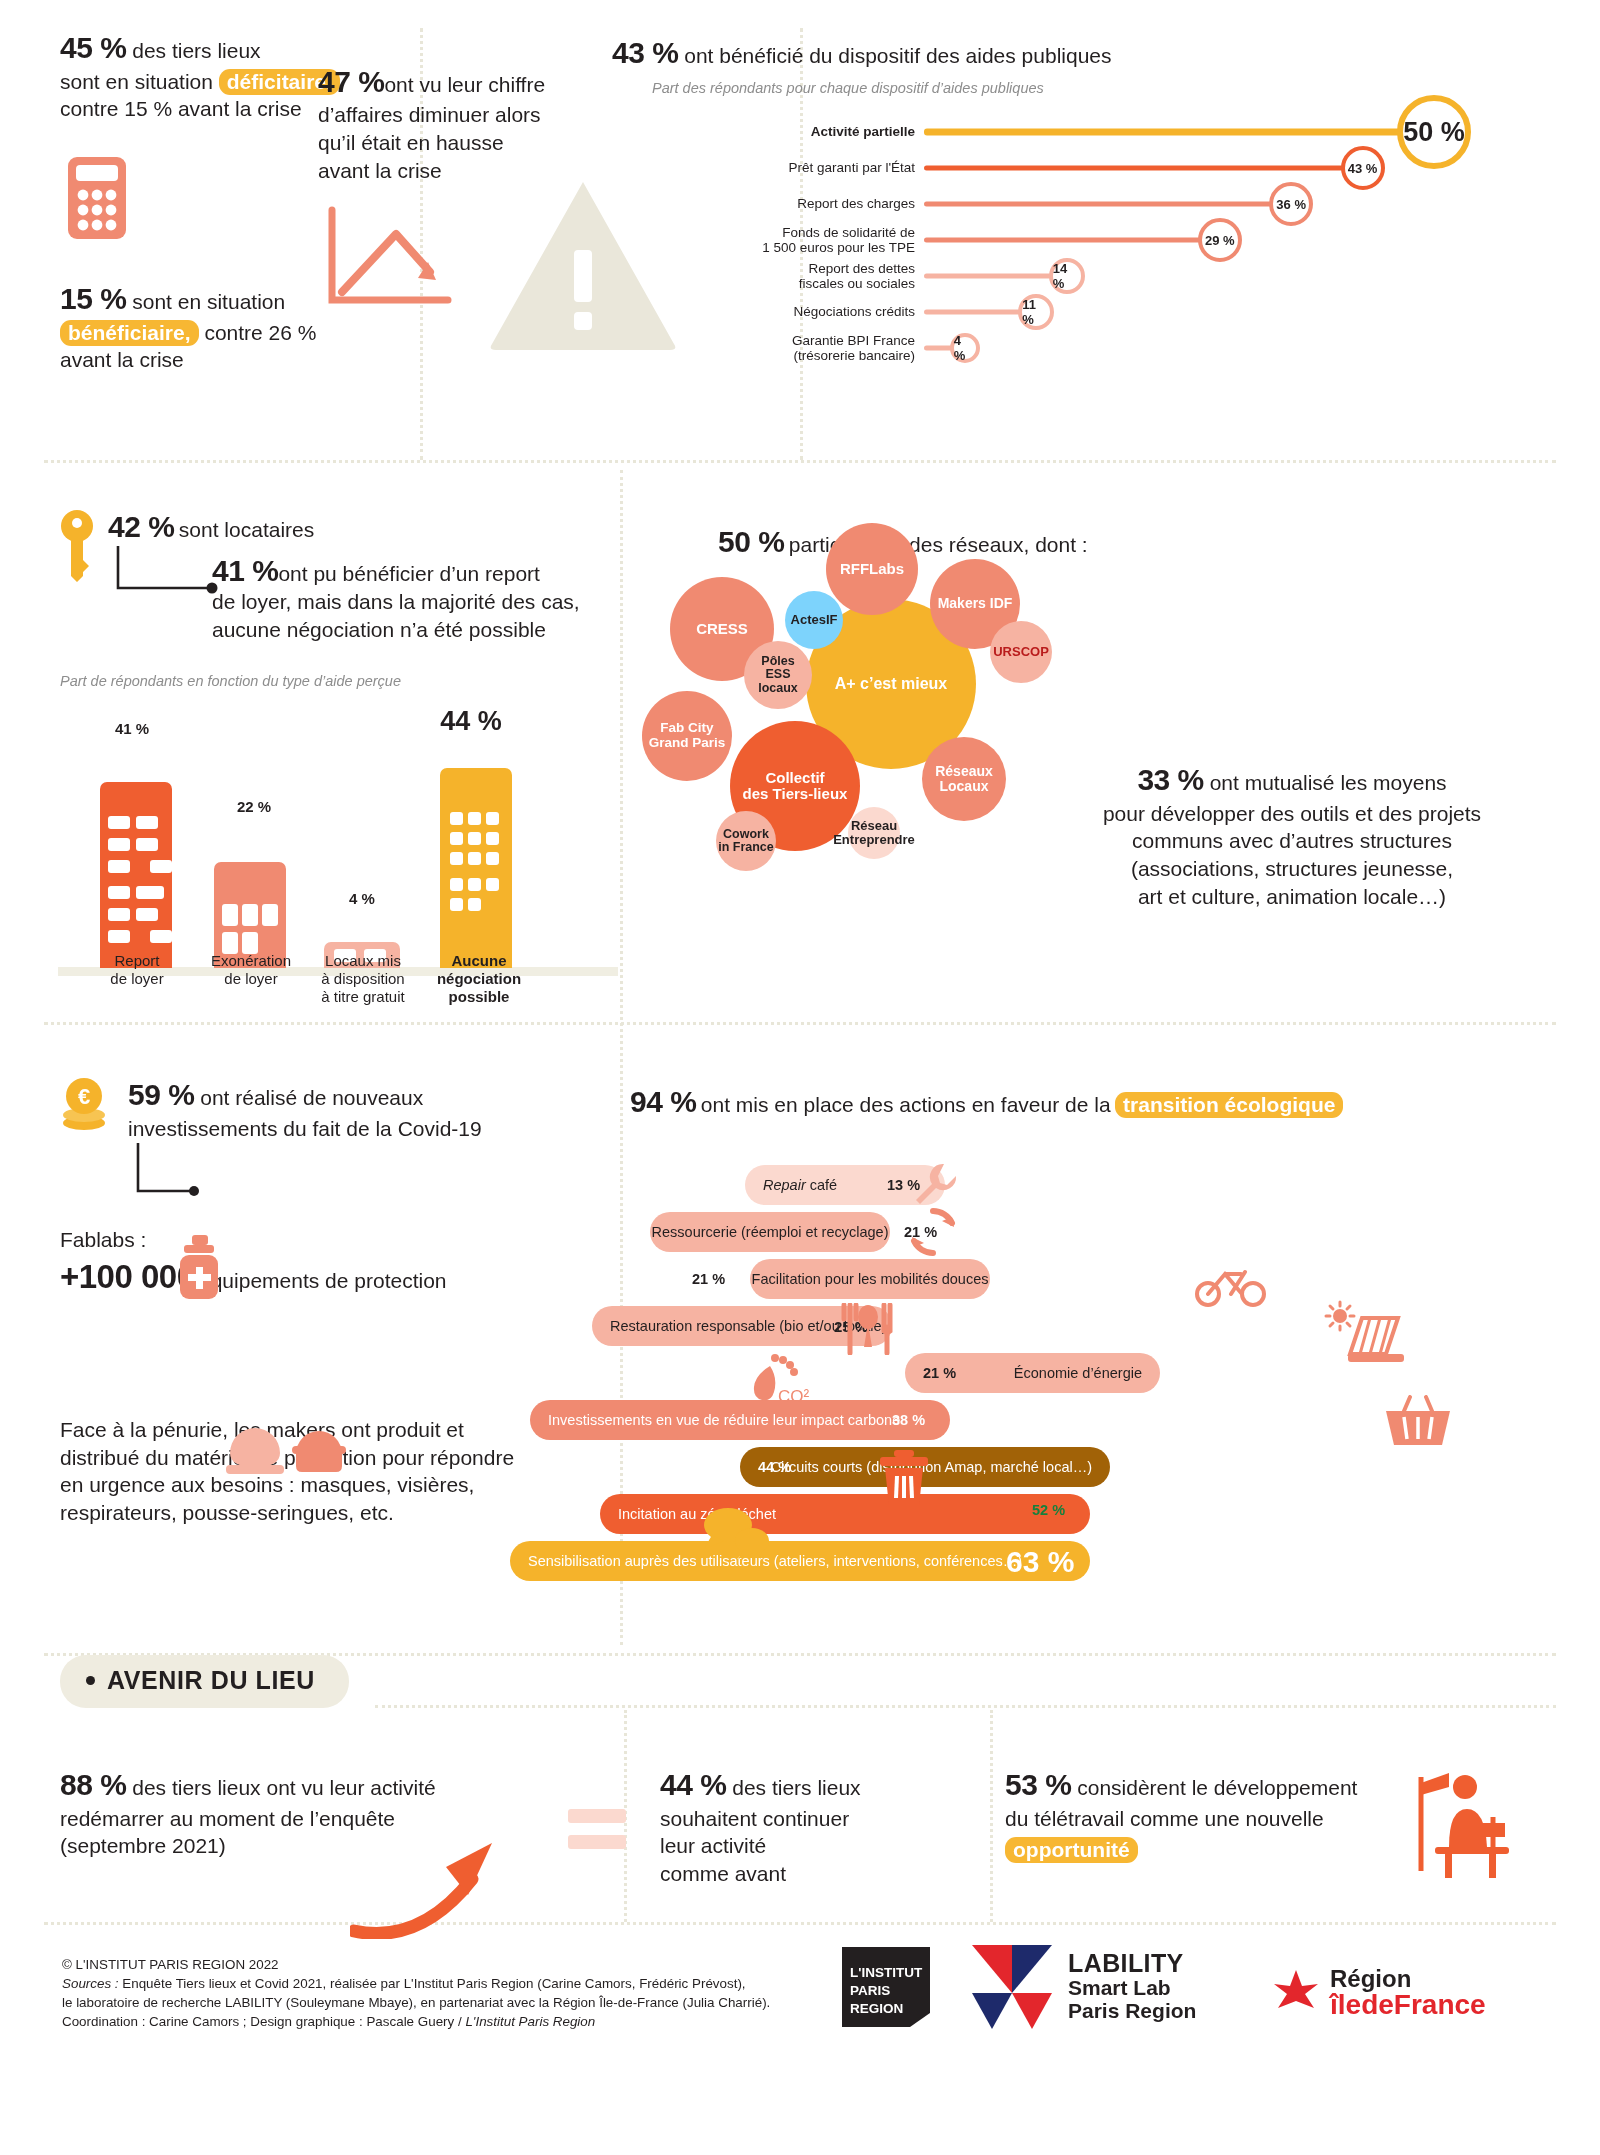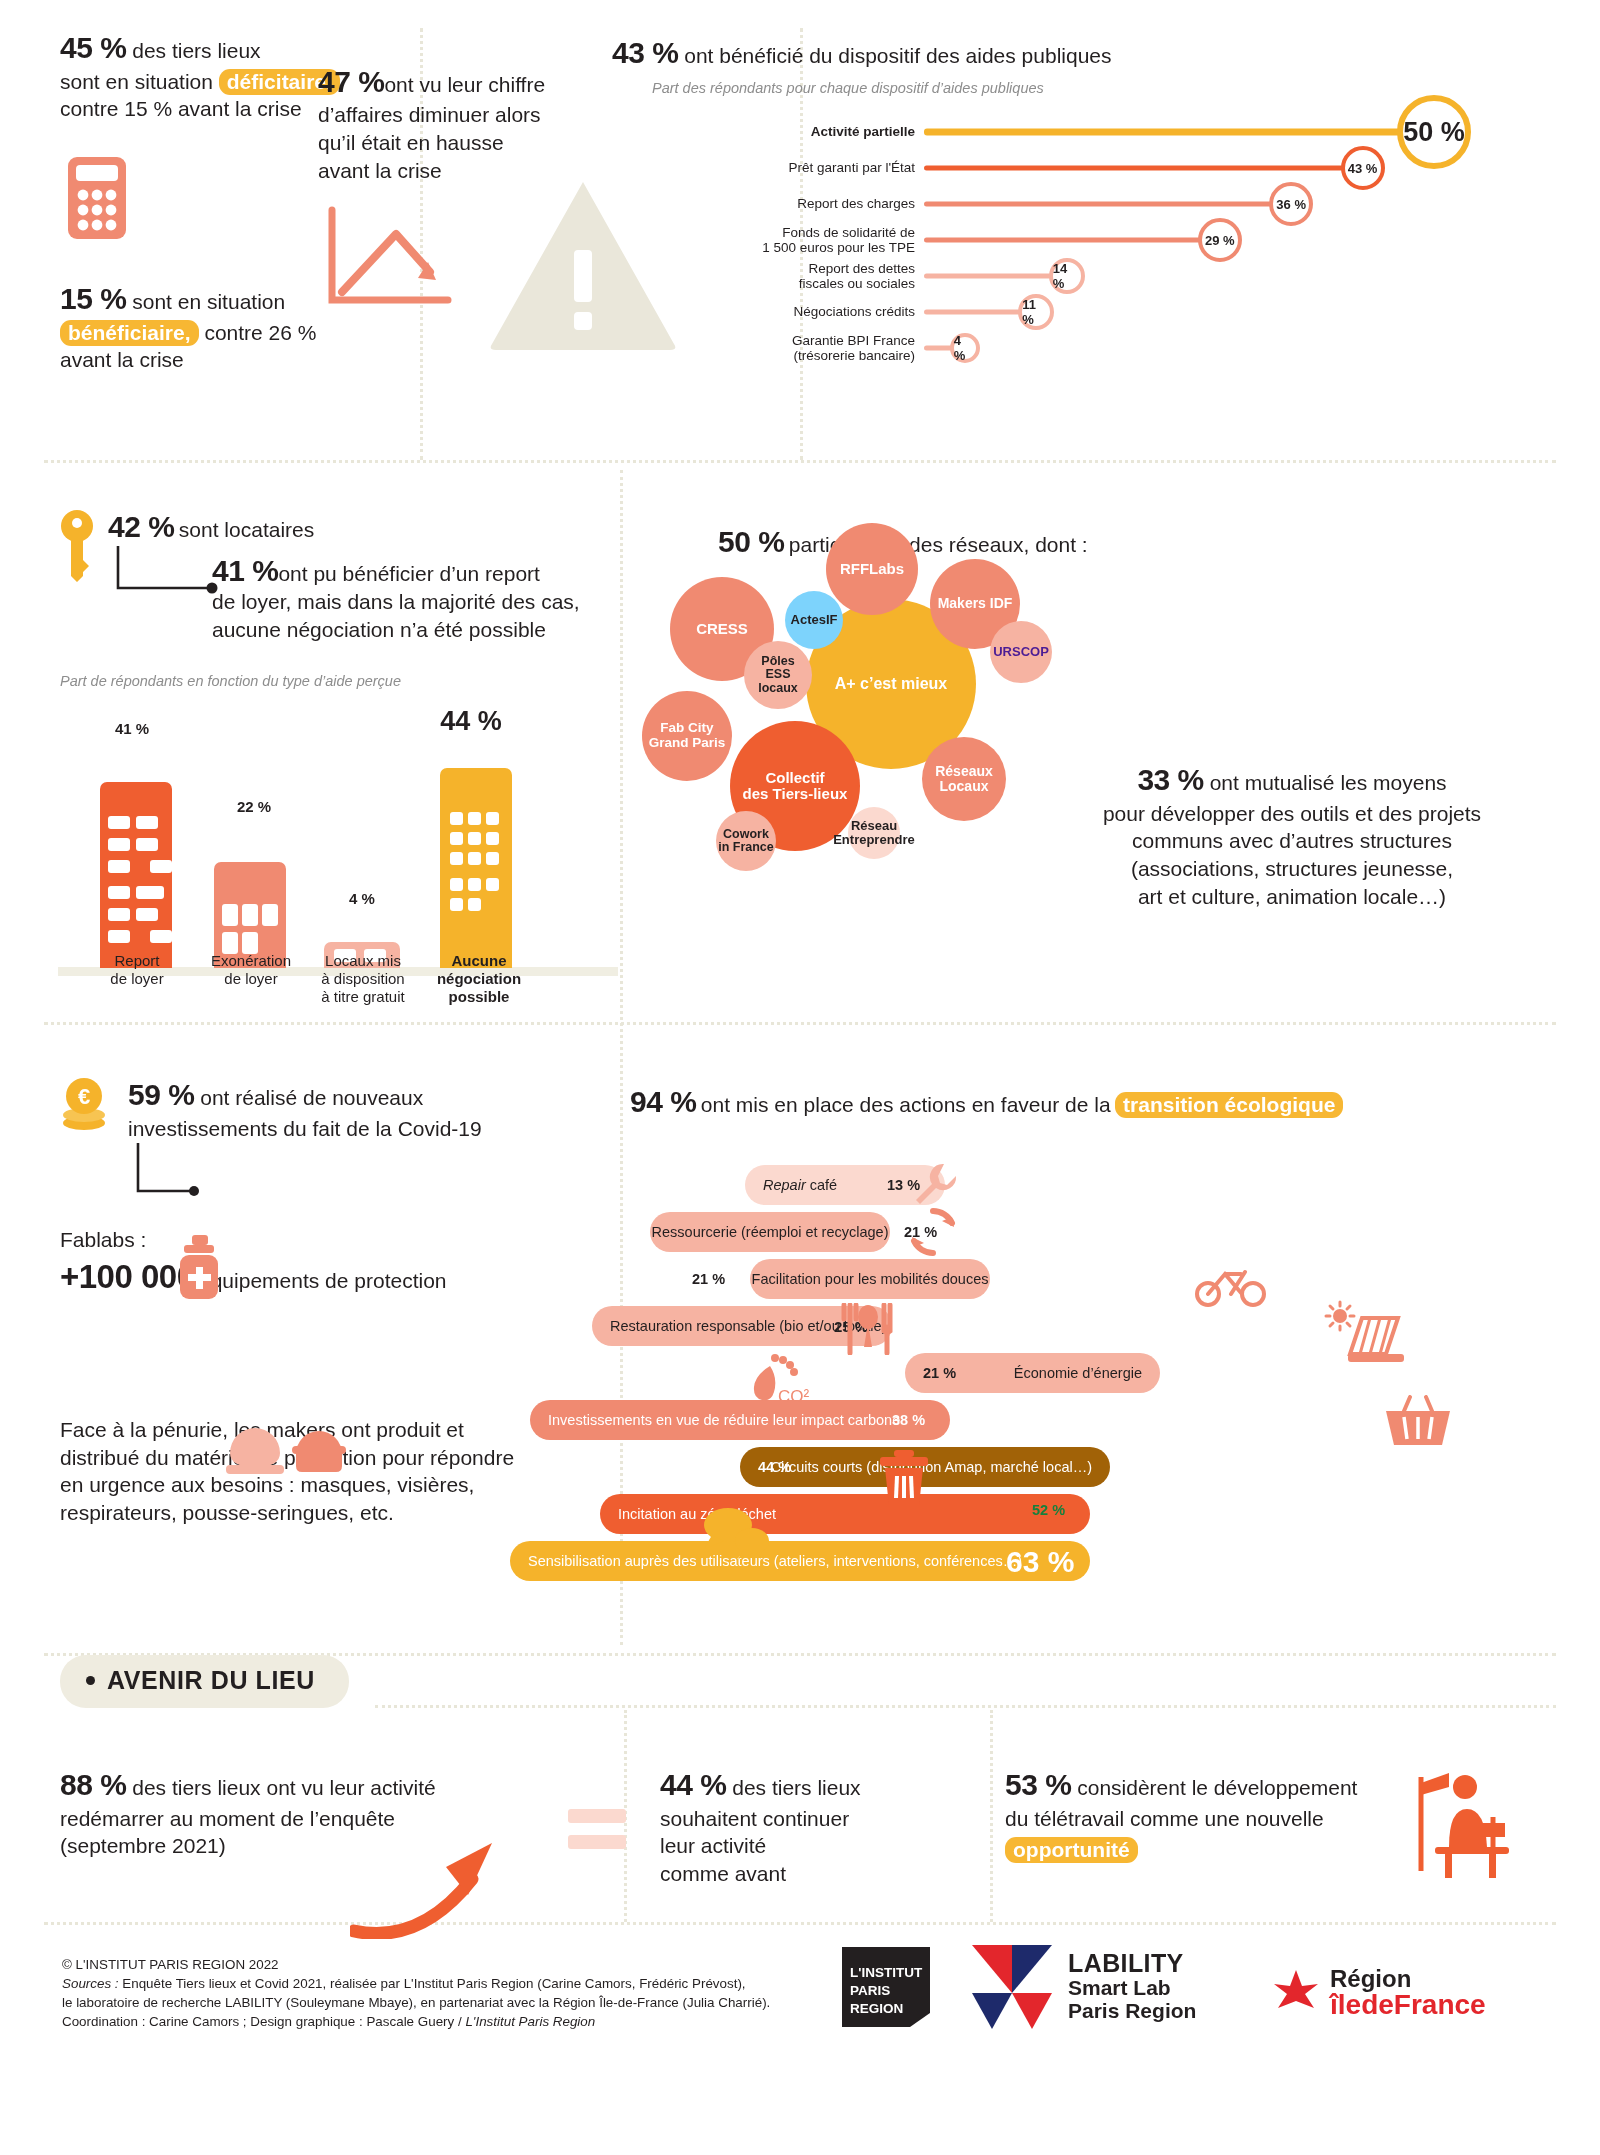--- a/index.html
+++ b/index.html
@@ -289,21 +289,21 @@
 
   <div style="position:absolute;left:718px;top:525px;">
     <span class="big">50 %</span>
     <span class="txt">participent à des réseaux, dont :</span>
   </div>
   <div id="bubwrap">
       <div class="bub2" style="left: 40px; top: 62px; width: 104px; height: 104px; background: rgb(240, 138, 113); color: rgb(255, 255, 255); font-size: 15px; font-weight: 600; white-space: pre-line; z-index: 296;">CRESS</div>
       <div class="bub2" style="left: 155px; top: 76px; width: 58px; height: 58px; background: #7dd3fc; color: rgb(35, 31, 32); font-size: 13px; font-weight: 600; white-space: pre-line; z-index: 342;">ActesIF</div>
       <div class="bub2" style="left: 196px; top: 8px; width: 92px; height: 92px; background: rgb(240, 138, 113); color: rgb(255, 255, 255); font-size: 15px; font-weight: 600; white-space: pre-line; z-index: 308;">RFFLabs</div>
       <div class="bub2" style="left: 300px; top: 44px; width: 90px; height: 90px; background: rgb(240, 138, 113); color: rgb(255, 255, 255); font-size: 14px; font-weight: 600; white-space: pre-line; z-index: 310;">Makers IDF</div>
-      <div class="bub2" style="left: 360px; top: 106px; width: 62px; height: 62px; background: rgb(246, 179, 162); color: #4c1d95; font-size: 13px; font-weight: 600; white-space: pre-line; z-index: 338;">URSCOP</div>
+      <div class="bub2" style="left: 360px; top: 106px; width: 62px; height: 62px; background: rgb(246, 179, 162); color: #b91c1c; font-size: 13px; font-weight: 600; white-space: pre-line; z-index: 338;">URSCOP</div>
       <div class="bub2" style="left: 114px; top: 126px; width: 68px; height: 68px; background: rgb(246, 179, 162); color: rgb(35, 31, 32); font-size: 12.5px; font-weight: 600; white-space: pre-line; z-index: 332;">Pôles
 ESS
 locaux</div>
       <div class="bub2" style="left: 176px; top: 84px; width: 170px; height: 170px; background: rgb(245, 179, 43); color: rgb(255, 255, 255); font-size: 16px; font-weight: 600; white-space: pre-line; z-index: 230;">A+ c’est mieux</div>
       <div class="bub2" style="left: 12px; top: 176px; width: 90px; height: 90px; background: rgb(240, 138, 113); color: rgb(255, 255, 255); font-size: 13.5px; font-weight: 600; white-space: pre-line; z-index: 310;">Fab City
 Grand Paris</div>
       <div class="bub2" style="left: 100px; top: 206px; width: 130px; height: 130px; background: rgb(239, 94, 48); color: rgb(255, 255, 255); font-size: 15px; font-weight: 600; white-space: pre-line; z-index: 270;">Collectif
 des Tiers-lieux</div>
       <div class="bub2" style="left: 86px; top: 296px; width: 60px; height: 60px; background: rgb(246, 179, 162); color: rgb(35, 31, 32); font-size: 12.5px; font-weight: 600; white-space: pre-line; z-index: 340;">Cowork
 in France</div>

